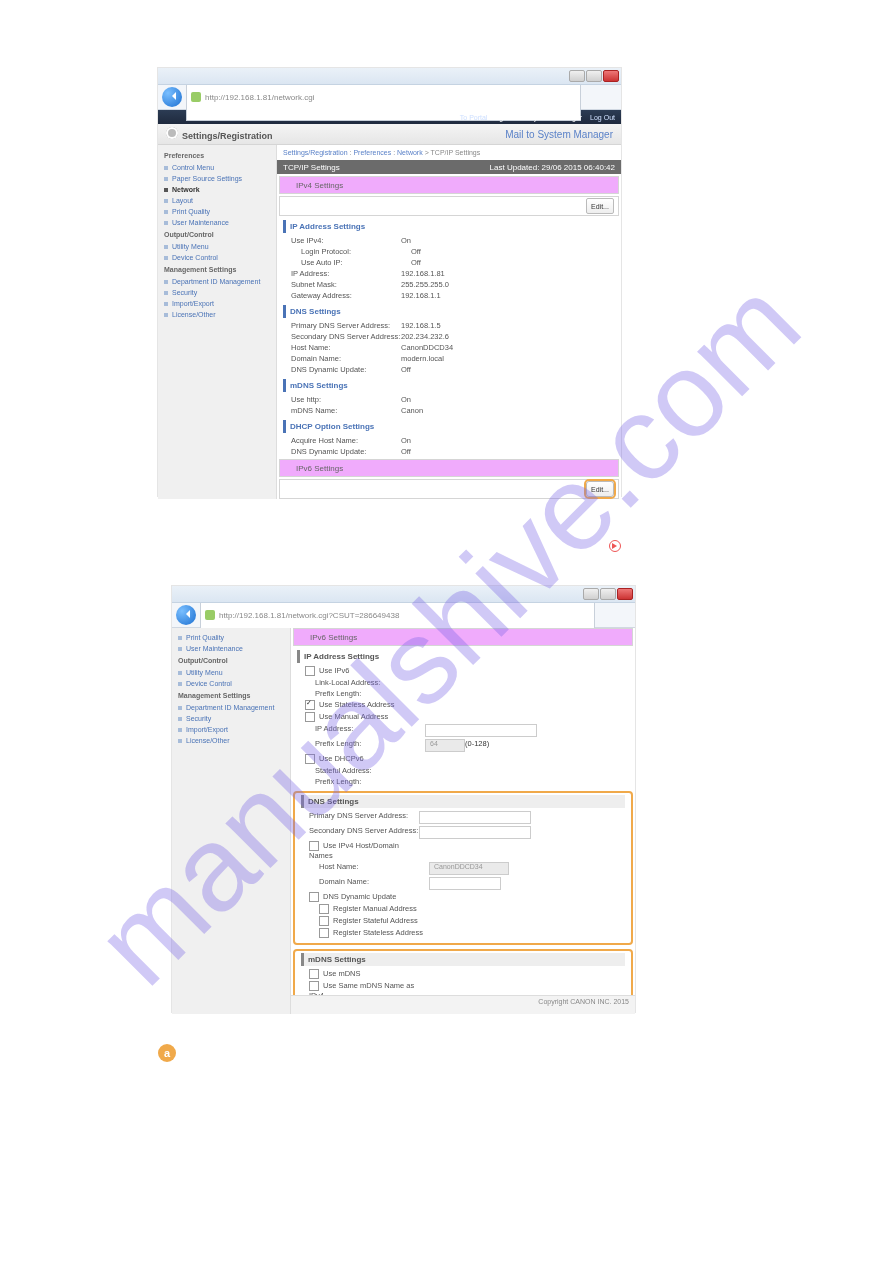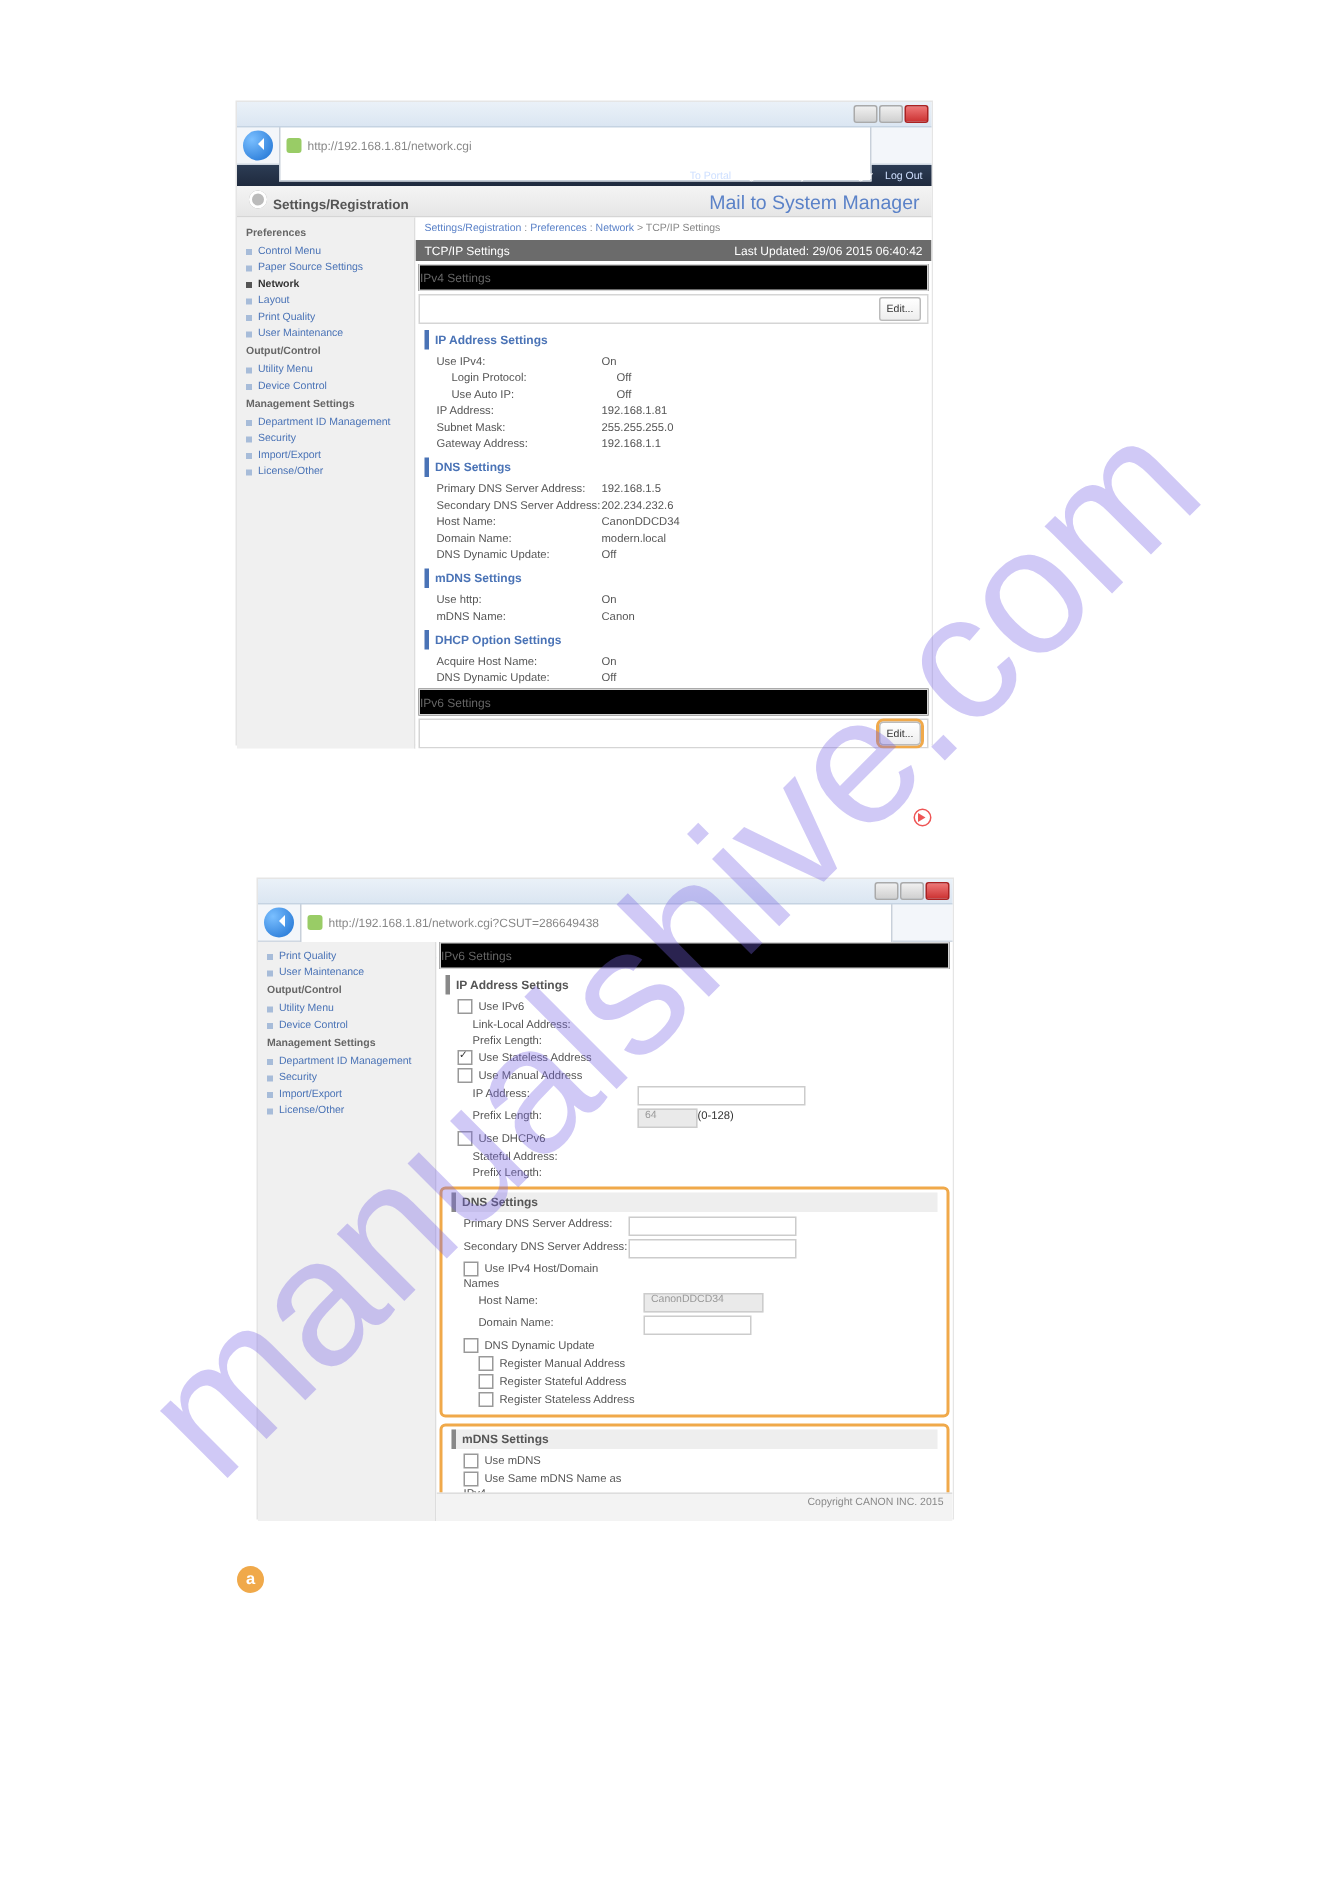--- a/index.html
+++ b/index.html
@@ -15,34 +15,34 @@
 .ieback{width:20px;height:20px;border-radius:50%;background:radial-gradient(circle at 30% 30%,#7abfff,#1b6fd1);display:inline-block;vertical-align:middle;margin:3px 4px;position:relative}
 .ieback:after{content:"";position:absolute;left:6px;top:5px;border:4px solid transparent;border-right-color:#fff}
 .iebar{height:24px;background:#f3f6fa;border-bottom:1px solid #d0d8e2;display:flex;align-items:center}
 .url{flex:1;height:14px;background:#fff;border:1px solid #c8d0da;margin-right:40px;display:flex;align-items:center;padding:16px 4px;color:#888}
 .urlicon{width:10px;height:10px;background:#9c6;margin-right:4px;border-radius:2px}
 .darkbar{height:14px;background:linear-gradient(#2c3c54,#1f2a3e);color:#fff;font-size:7px;display:flex;justify-content:flex-end;align-items:center;padding:0 6px}
 .darkbar a{color:#cfe0ff;margin-left:4px}
 .apphead{height:20px;background:linear-gradient(#f4f4f4,#e6e6e6);display:flex;align-items:center;justify-content:space-between;padding:0 8px;border-bottom:1px solid #d5d5d5}
 .gear{width:12px;height:12px;border-radius:50%;background:#bbb;display:inline-block;margin-right:4px;box-shadow:inset 0 0 0 2px #fff,inset 0 0 0 3px #bbb}
 .apphead b{color:#555;font-size:9px}
-.apphead .mail{color:#5b82c8;font-size:13px}
+.apphead .mail{color:#5b82c8;font-size:10px}
 .body{display:flex;height:calc(100% - 74px)}
 .body2{display:flex;height:calc(100% - 40px)}
 .side{width:118px;background:#f0f0f0;border-right:1px solid #ddd;padding:4px 0;font-size:7px}
 .side .grp{color:#666;padding:3px 6px;font-weight:bold}
 .side .itm{color:#4a73b6;padding:2px 6px 2px 14px;position:relative}
 .side .itm:before{content:"";width:4px;height:4px;background:#a7bcd9;position:absolute;left:6px;top:4px}
 .side .itm.sel{color:#333;font-weight:bold}
 .side .itm.sel:before{background:#555}
 .main{flex:1;background:#fff;position:relative;overflow:hidden}
 .crumb{color:#888;font-size:7px;padding:4px 6px}
 .crumb a{color:#5b82c8}
 .banner{height:14px;background:#6b6b6b;color:#fff;font-size:8px;display:flex;align-items:center;justify-content:space-between;padding:0 6px}
-.subhead{height:16px;background:#000000;border:1px solid #d5d5d5;font-size:8px;display:flex;align-items:center;padding:0 0;color:#666;margin:2px}
+.subhead{height:16px;background:#f0abfc;border:1px solid #d5d5d5;font-size:8px;display:flex;align-items:center;padding:0 16px;color:#666;margin:2px}
 .editrow{height:18px;border:1px solid #d5d5d5;margin:0 2px 4px;display:flex;justify-content:flex-end;align-items:center;padding-right:4px}
 .editbtn{width:26px;height:14px;background:linear-gradient(#fff,#eee);border:1px solid #bbb;border-radius:2px;display:flex;align-items:center;justify-content:center;font-size:7px}
 .editbtn.hl{box-shadow:0 0 0 2px #f0a94a;border-radius:3px}
 .sect{margin:2px 6px}
 .sect h4{font-size:8px;color:#4a73b6;border-left:3px solid #4a73b6;padding:2px 4px;margin:4px 0 2px;font-weight:bold}
 .row{display:flex;font-size:7.5px;padding:1px 0}
 .row .k{width:110px;color:#555;padding-left:8px}
 .row .k.sub{padding-left:18px}
 .row .v{color:#555}
 .chk{width:8px;height:8px;border:1px solid #999;display:inline-block;margin-right:4px;vertical-align:middle;background:#fff}

